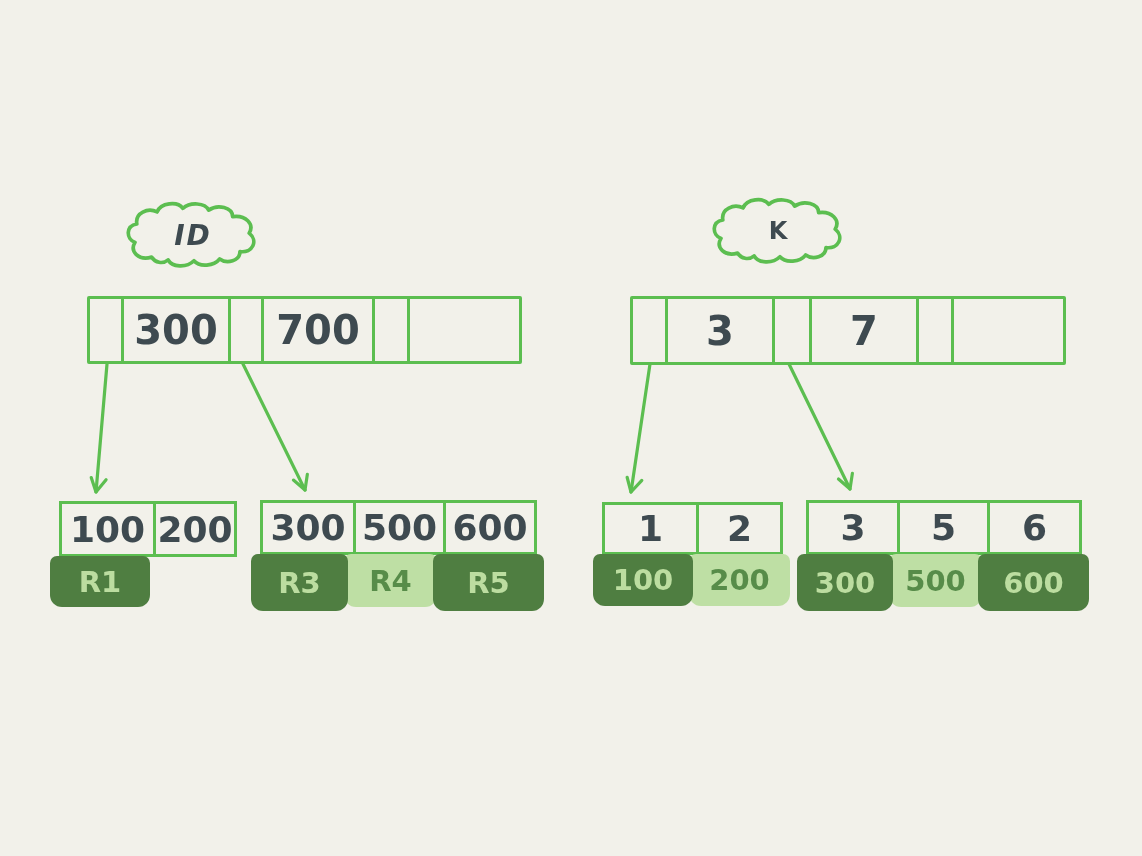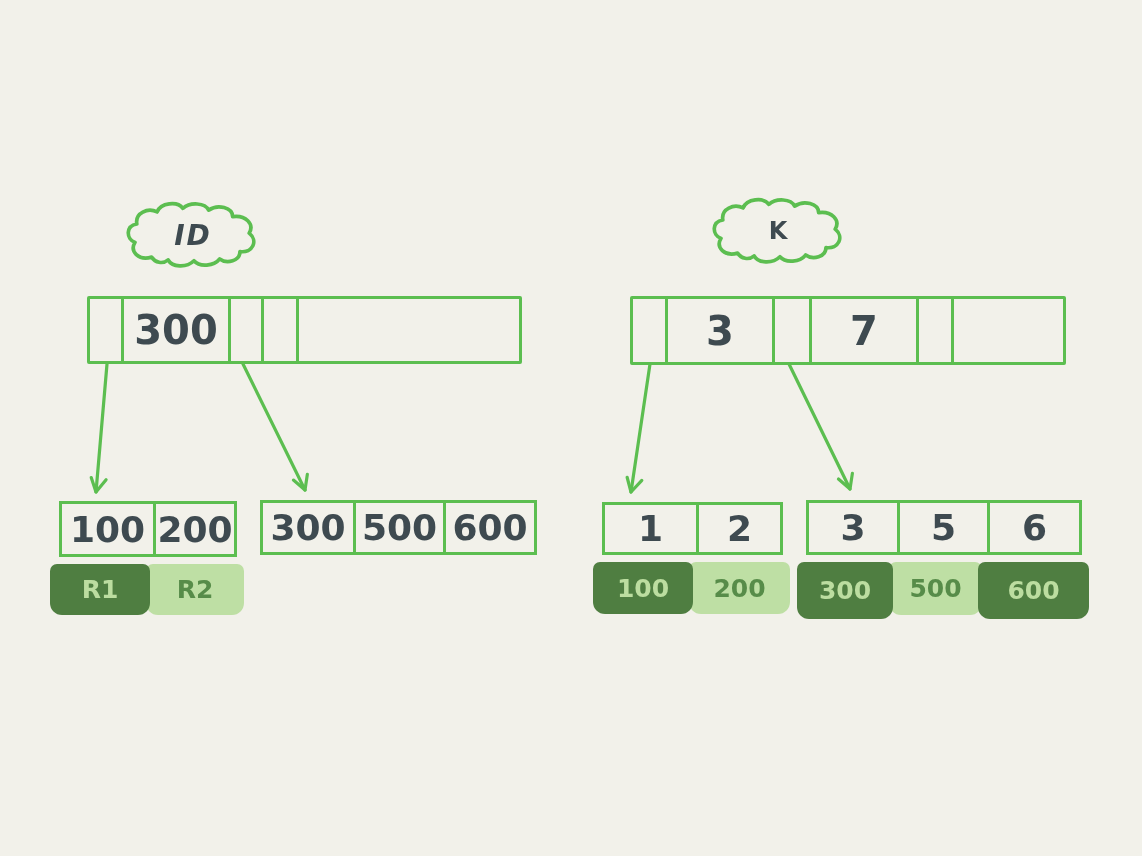--- a/index.html
+++ b/index.html
@@ -60,22 +60,22 @@
     color:var(--text-dark);
     font-size:36px;
   }
   .keys .cell + .cell{border-left:3px solid var(--line-green);}
   .records{
     display:flex;
     margin:-1px -5px 0 -7px;
   }
   .record{
     display:flex;align-items:center;justify-content:center;
-    font-size:25px;
-    margin:8px -2px;
+    font-size:29px;
+    margin:0 -2px;
     border-radius:7px 7px 12px 12px;
   }
   .record[data-tone="dark"]{
     background:var(--dark-green);
     color:var(--text-on-dark);
     z-index:2;
   }
   .record[data-tone="light"]{
     background:var(--light-green);
     color:var(--text-on-light);
@@ -92,44 +92,53 @@
     <svg width="146" height="70" viewBox="0 0 150 76">
       <path d="M 30,62 C 16,66 6,56 12,46 C 2,42 2,28 14,26 C 12,14 26,8 36,13 C 40,3 58,1 64,9 C 72,2 88,3 92,11 C 102,4 118,8 118,18 C 132,16 142,26 136,36 C 146,44 140,58 126,56 C 126,66 112,70 104,64 C 98,72 82,73 76,66 C 68,74 52,73 48,65 C 42,70 34,68 30,62 Z" fill="none" stroke="#5cbe50" stroke-width="4" stroke-linejoin="round"></path>
     </svg>
     <span class="cloud-text big">ID</span>
   </div>
 
   <div class="inode" style="left:87px;top:296px;width:429px;height:62px">
     <div class="cell" style="flex:0 0 31px"></div>
     <div class="cell" style="flex:0 0 104px">300</div>
     <div class="cell" style="flex:0 0 30px"></div>
+    <div class="cell" style="flex:0 0 108px">700</div>
     <div class="cell" style="flex:0 0 32px"></div>
     <div class="cell" style="flex:1"></div>
   </div>
 
   <div class="leaf" style="left:59px;top:501px;width:178px">
     <div class="keys" style="height:50px">
       <div class="cell" style="flex:0 0 91px">100</div>
       <div class="cell" style="flex:1">200</div>
     </div>
     <div class="records">
       <div class="record" style="flex:0 0 100px;height:51px" data-tone="dark">
         <span>R1</span>
-      </div>
-      <div class="record" style="flex:1;height:51px" data-tone="light">
-        <span>R2</span>
       </div>
     </div>
   </div>
 
   <div class="leaf" style="left:260px;top:500px;width:277px">
     <div class="keys" style="height:49px">
       <div class="cell" style="flex:0 0 90px">300</div>
       <div class="cell" style="flex:0 0 87px">500</div>
       <div class="cell" style="flex:1">600</div>
+    </div>
+    <div class="records">
+      <div class="record" style="flex:0 0 97px;height:57px" data-tone="dark">
+        <span>R3</span>
+      </div>
+      <div class="record" style="flex:0 0 93px;height:53px" data-tone="light">
+        <span>R4</span>
+      </div>
+      <div class="record" style="flex:1;height:57px" data-tone="dark">
+        <span>R5</span>
+      </div>
     </div>
   </div>
 
   <div class="cloud" style="left:706px;top:196px;width:146px;height:70px">
     <svg width="146" height="70" viewBox="0 0 150 76">
       <path d="M 30,62 C 16,66 6,56 12,46 C 2,42 2,28 14,26 C 12,14 26,8 36,13 C 40,3 58,1 64,9 C 72,2 88,3 92,11 C 102,4 118,8 118,18 C 132,16 142,26 136,36 C 146,44 140,58 126,56 C 126,66 112,70 104,64 C 98,72 82,73 76,66 C 68,74 52,73 48,65 C 42,70 34,68 30,62 Z" fill="none" stroke="#5cbe50" stroke-width="4" stroke-linejoin="round"></path>
     </svg>
     <span class="cloud-text small">K</span>
   </div>
 

